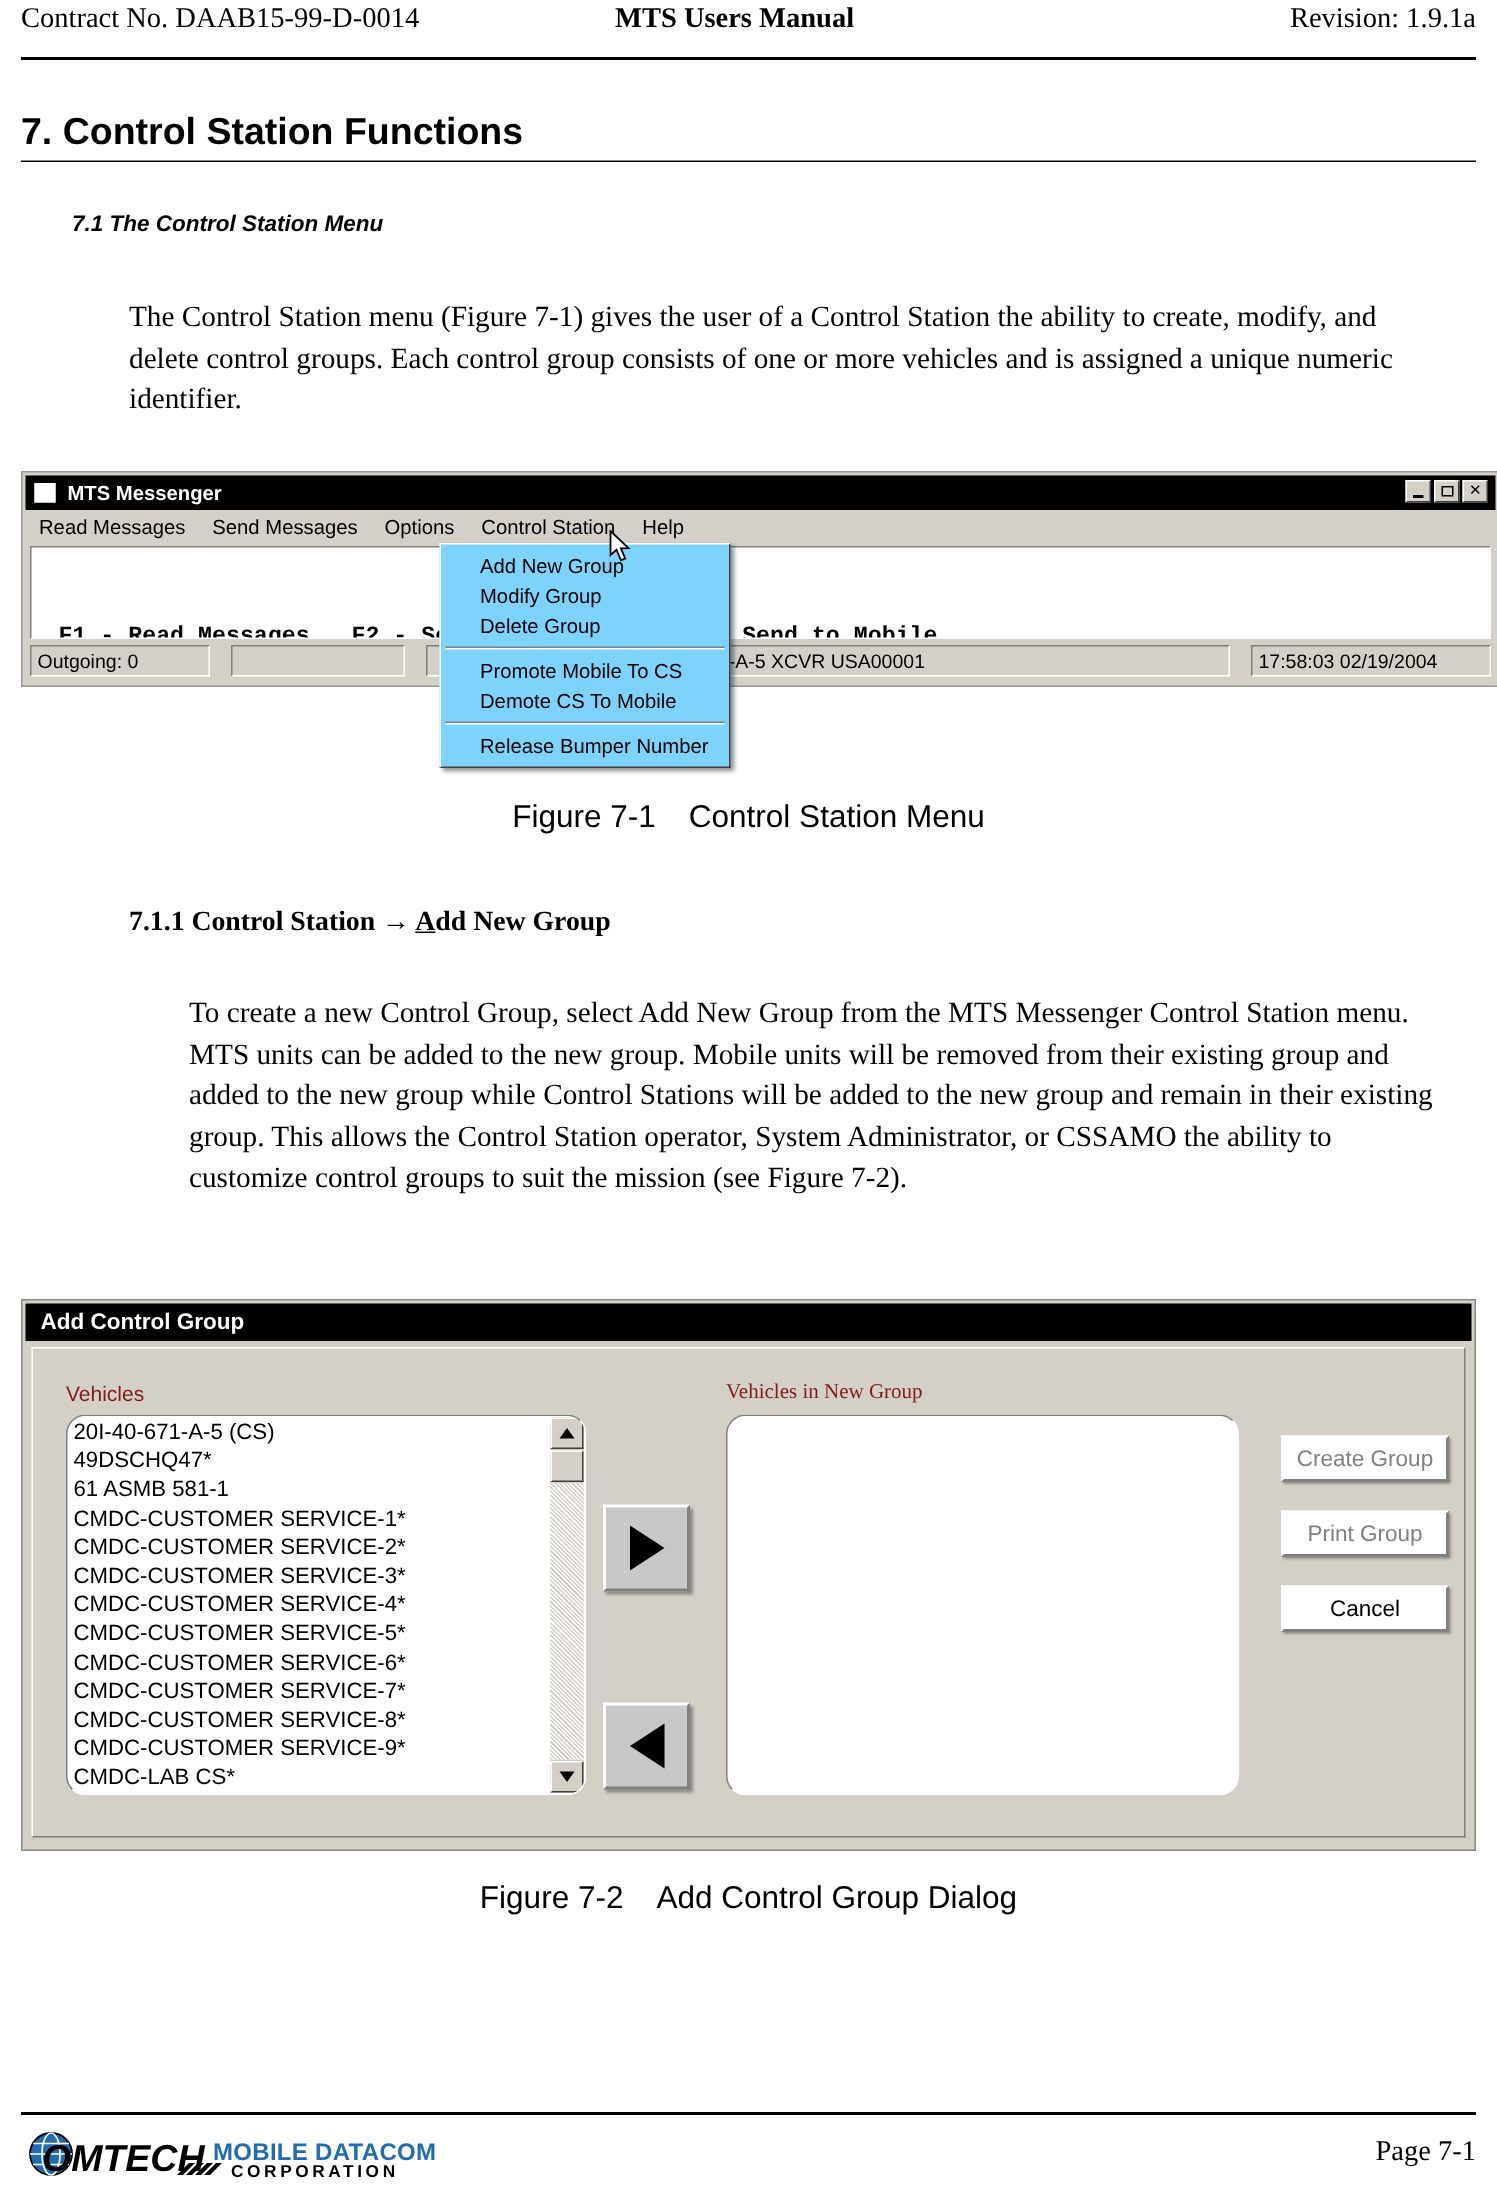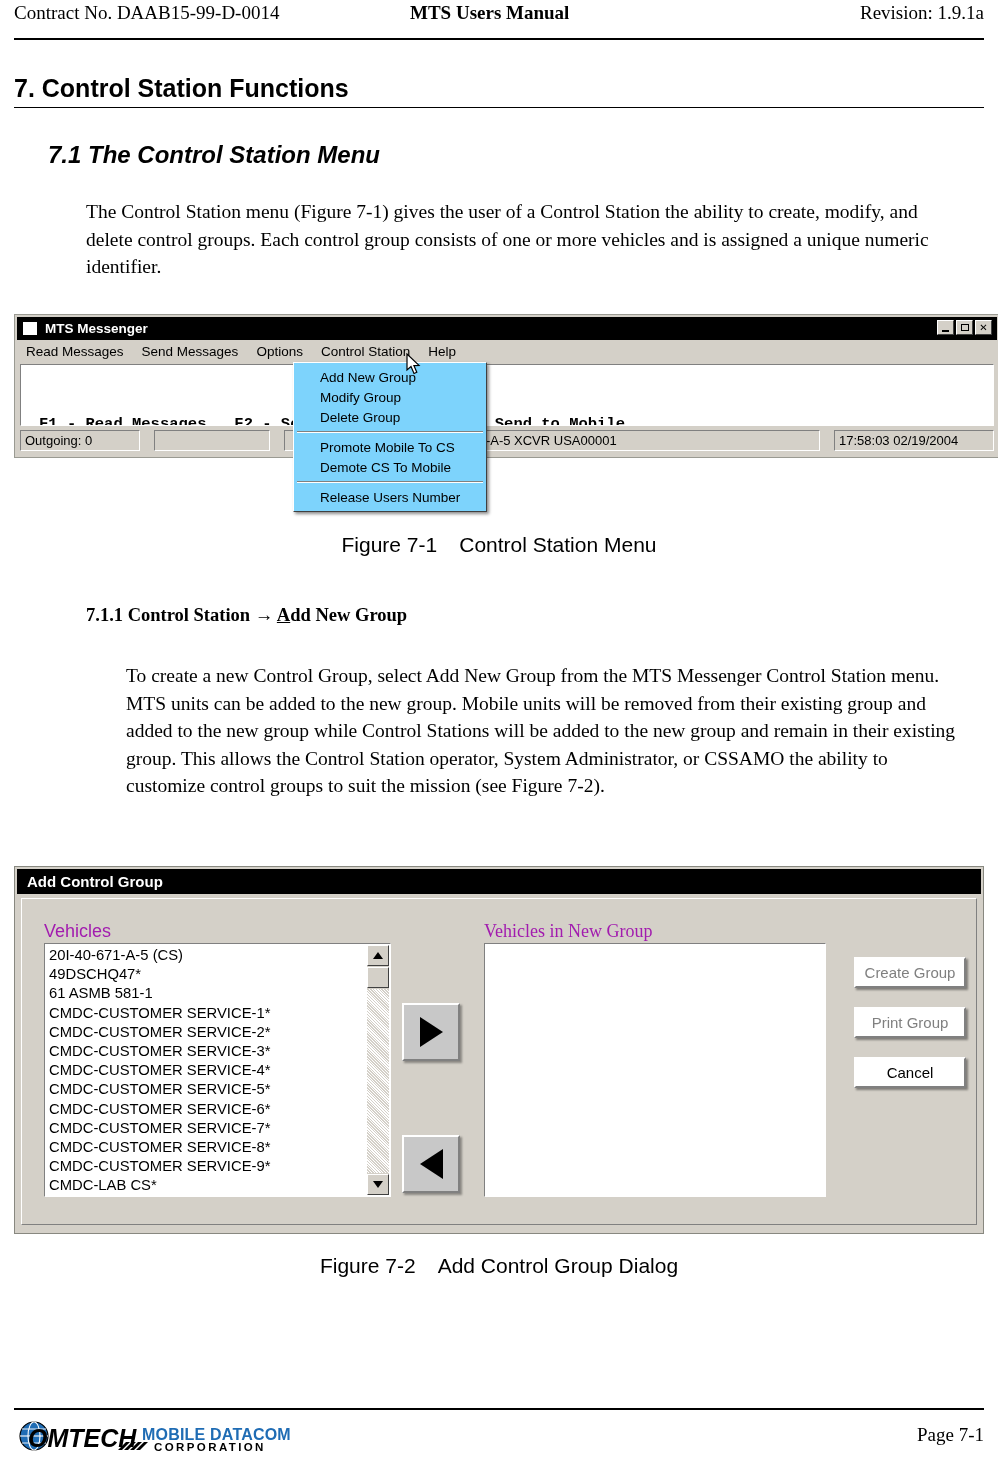--- a/index.html
+++ b/index.html
@@ -30,21 +30,21 @@
   .h1 {
     position:absolute; left:14px; top:74px; width:970px;
     font-family:"Liberation Sans", sans-serif;
     font-size:25px; font-weight:bold; letter-spacing:0px;
     padding-bottom:4px;
     border-bottom:1.5px solid #000;
   }
   .h2 {
     position:absolute; left:48px; top:141px;
     font-family:"Liberation Sans", sans-serif;
-    font-size:24px; font-weight:bold; font-style:italic;
+    font-size:15px; font-weight:bold; font-style:italic;
   }
   .h3 {
     position:absolute; left:86px; top:605px;
     font-family:"Liberation Serif", serif;
     font-size:18.5px; font-weight:bold;
   }
   .h3 .u { text-decoration: underline; }
 
   
   .para {
@@ -172,30 +172,31 @@
     font-size:15px; font-weight:bold; margin-left:10px;
   }
   #fig2 .dlgbody {
     position:absolute; left:6px; top:31px; right:6px; bottom:8px;
     background:#d4d0c8;
     border-top:1.5px solid #ffffff; border-left:1.5px solid #ffffff;
     border-right:1.5px solid #808080; border-bottom:1.5px solid #808080;
   }
   .lbl {
     position:absolute; font-family:"Liberation Sans", sans-serif;
-    font-size:18px; color:#a21caf;text-align:right;
+    font-size:14px; color:#7f1d1d;text-align:right;
   }
   #lbl-vehicles    { left:22px;  top:22px; }
   #lbl-newgroup    { left:462px; top:22px;font-family:Liberation Serif, serif; }
 
   .listbox {
     position:absolute; background:#ffffff;
     border-top:1.5px solid #808080; border-left:1.5px solid #808080;
     border-right:1.5px solid #ffffff; border-bottom:1.5px solid #ffffff;
     overflow:hidden;
+    border-radius:13px;
   }
   #list-vehicles { left:22px; top:44px; width:347px; height:254px; }
   #list-newgroup { left:462px; top:44px; width:342px; height:254px; }
   #list-vehicles .items {
     position:absolute; left:3px; top:2px; right:26px;
     font-family:"Liberation Sans", sans-serif;
     font-size:14.8px; line-height:19.2px; white-space:nowrap;
   }
   #list-vehicles .items div { padding-left:1px; }
 
@@ -334,21 +335,21 @@
   </div>
 
   <div class="dropdown">
     <div class="ditem">Add New Group</div>
     <div class="ditem">Modify Group</div>
     <div class="ditem">Delete Group</div>
     <div class="dsep"></div>
     <div class="ditem">Promote Mobile To CS</div>
     <div class="ditem">Demote CS To Mobile</div>
     <div class="dsep"></div>
-    <div class="ditem">Release Users Number</div>
+    <div class="ditem">Release Bumper Number</div>
 
     <svg class="cursor" viewBox="0 0 16 24">
       <polygon points="1,1 1,17 5,13.5 8,20.5 10.8,19.3 7.9,12.6 13,12.4" fill="#ffffff" stroke="#000000" stroke-width="1.2"></polygon>
     </svg>
   </div>
 </div>
 
 <div class="caption" id="cap-1">
   <span>Figure 7-1</span><span class="gap"></span><span>Control Station Menu</span>
 </div>

